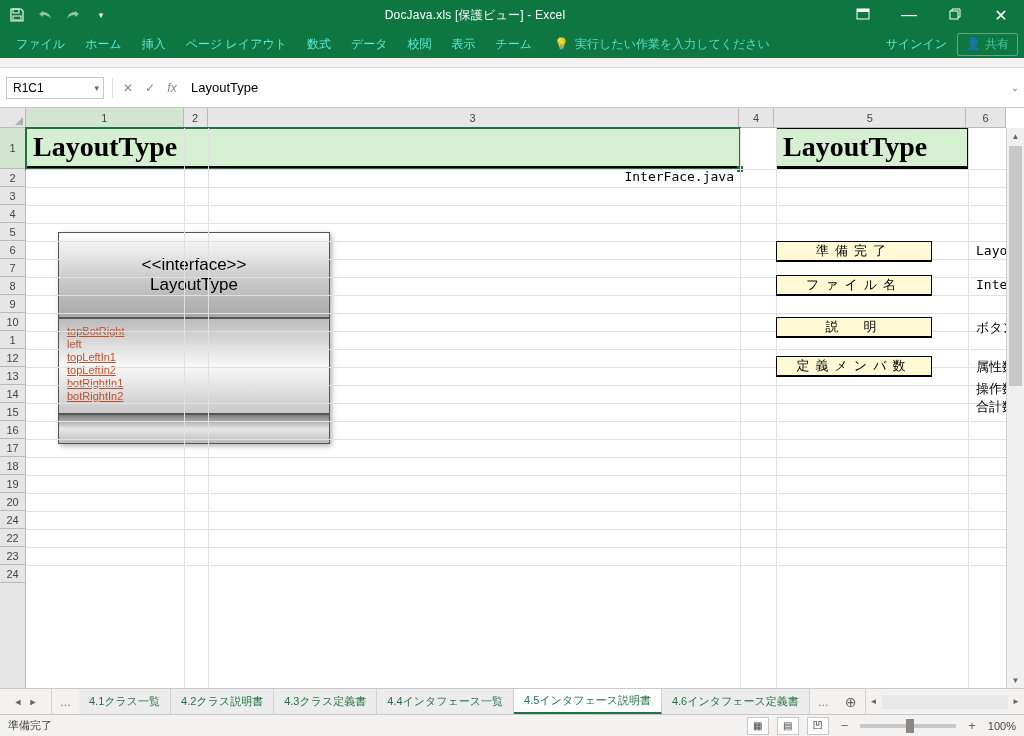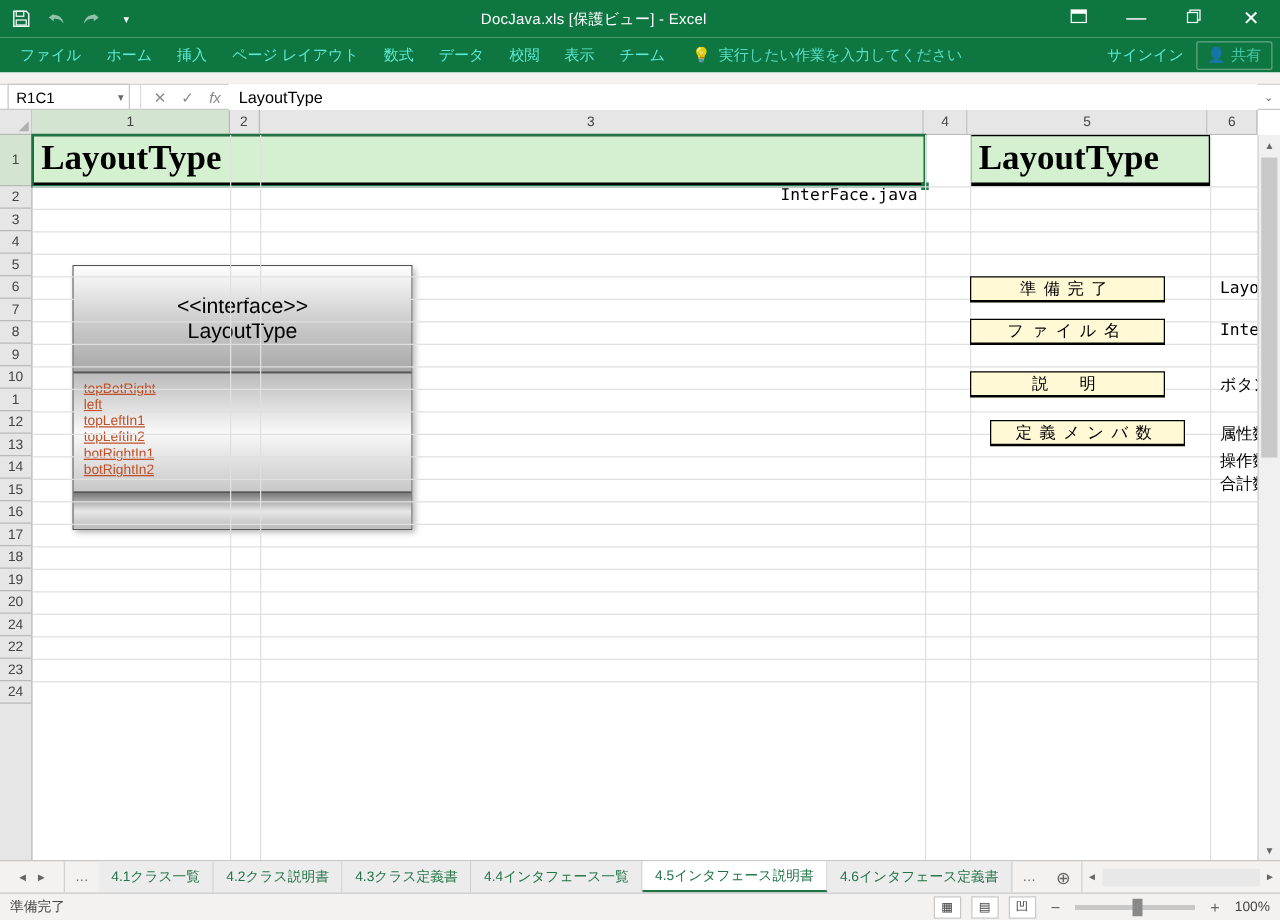--- a/index.html
+++ b/index.html
@@ -11,21 +11,21 @@
 .tb-center { flex: 1; text-align: center; font-size: 12px; letter-spacing: 0.2px; }
 .tb-right { display: flex; align-items: center; }
 .winbtn { width: 46px; height: 30px; display: inline-flex; align-items: center; justify-content: center; cursor: pointer; }
 .ribbonbar { height: 28px; background: #0e7641; color: #5eead4; display: flex; align-items: center; padding: 0 6px; font-size: 12px; }
 .ribtab { padding: 0 10px; height: 28px; display: flex; align-items: center; cursor: pointer; }
 .tellme { margin-left: 12px; display: flex; align-items: center; gap: 6px; opacity: 0.9; }
 .rib-right { margin-left: auto; display: flex; align-items: center; gap: 10px; }
 .signin { cursor: pointer; }
 .sharebtn { border: 1px solid rgba(255,255,255,0.5); padding: 2px 8px; border-radius: 2px; display: flex; align-items: center; gap: 4px; opacity: 0.7; }
 .rib-gap { height: 10px; background: #f3f2f1; border-bottom: 1px solid #d4d4d4; }
-.formulabar { height: 20px; background: #fff; border-bottom: 1px solid #c8c8c8; display: flex; align-items: center; font-size: 12px; }
+.formulabar { height: 40px; background: #fff; border-bottom: 1px solid #c8c8c8; display: flex; align-items: center; font-size: 12px; }
 .namebox { width: 98px; height: 22px; margin: 0 4px 0 6px; border: 1px solid #c8c8c8; display: flex; align-items: center; padding: 0 6px; position: relative; }
 .namebox::after { content: "▾"; position: absolute; right: 4px; font-size: 9px; color: #666; }
 .fb-sep { width: 1px; height: 20px; background: #ddd; margin: 0 4px; }
 .fb-btn { width: 22px; height: 22px; display: inline-flex; align-items: center; justify-content: center; color: #888; cursor: pointer; font-size: 12px; }
 .fx { font-style: italic; font-family: "Cambria Math", serif; }
 .fbinput { flex: 1; height: 22px; border: none; outline: none; padding: 0 8px; font-size: 13px; font-family: "MS PGothic", sans-serif; }
 .fb-expand { width: 18px; text-align: center; color: #666; font-size: 9px; cursor: pointer; }
 .gridwrap { flex: 1; position: relative; overflow: hidden; background: #fff; }
 .colhdrs { position: absolute; top: 0; left: 26px; right: 18px; height: 20px; display: flex; background: #e6e6e6; border-bottom: 1px solid #bababa; }
 .colh { border-right: 1px solid #bababa; font-size: 11px; color: #444; display: flex; align-items: center; justify-content: center; background: #e6e6e6; }
@@ -246,21 +246,21 @@
       <div class="gridlines-v" style="left: 714px;"></div>
       <div class="gridlines-v" style="left: 750px;"></div>
       <div class="gridlines-v" style="left: 942px;"></div>
       <div class="gridlines-v" style="left: 982px;"></div>
       <div class="label-box" style="left: 750px; top: 113px;">準備完了</div>
       <div class="side-val" style="left: 950px; top: 115px; width: 40px;">Layout</div>
       <div class="label-box" style="left: 750px; top: 147px;">ファイル名</div>
       <div class="side-val" style="left: 950px; top: 149px; width: 40px;">InterF</div>
       <div class="label-box" style="left: 750px; top: 189px;">説　明</div>
       <div class="side-val" style="left: 950px; top: 191px; width: 40px;">ボタン</div>
-      <div class="label-box" style="left: 750px; top: 228px; margin-left: 16px;">定義メンバ数</div>
+      <div class="label-box" style="left: 750px; top: 228px;">定義メンバ数</div>
       <div class="side-val" style="left: 950px; top: 230px; width: 40px;">属性数</div>
       <div class="side-val" style="left: 950px; top: 252px; width: 40px;">操作数</div>
       <div class="side-val" style="left: 950px; top: 270px; width: 40px;">合計数</div>
     </div>
   <div class="vscroll">
     <div class="arr" style="top:0">▲</div>
     <div class="thumb"></div>
     <div class="arr" style="bottom:0">▼</div>
   </div>
 </div>

